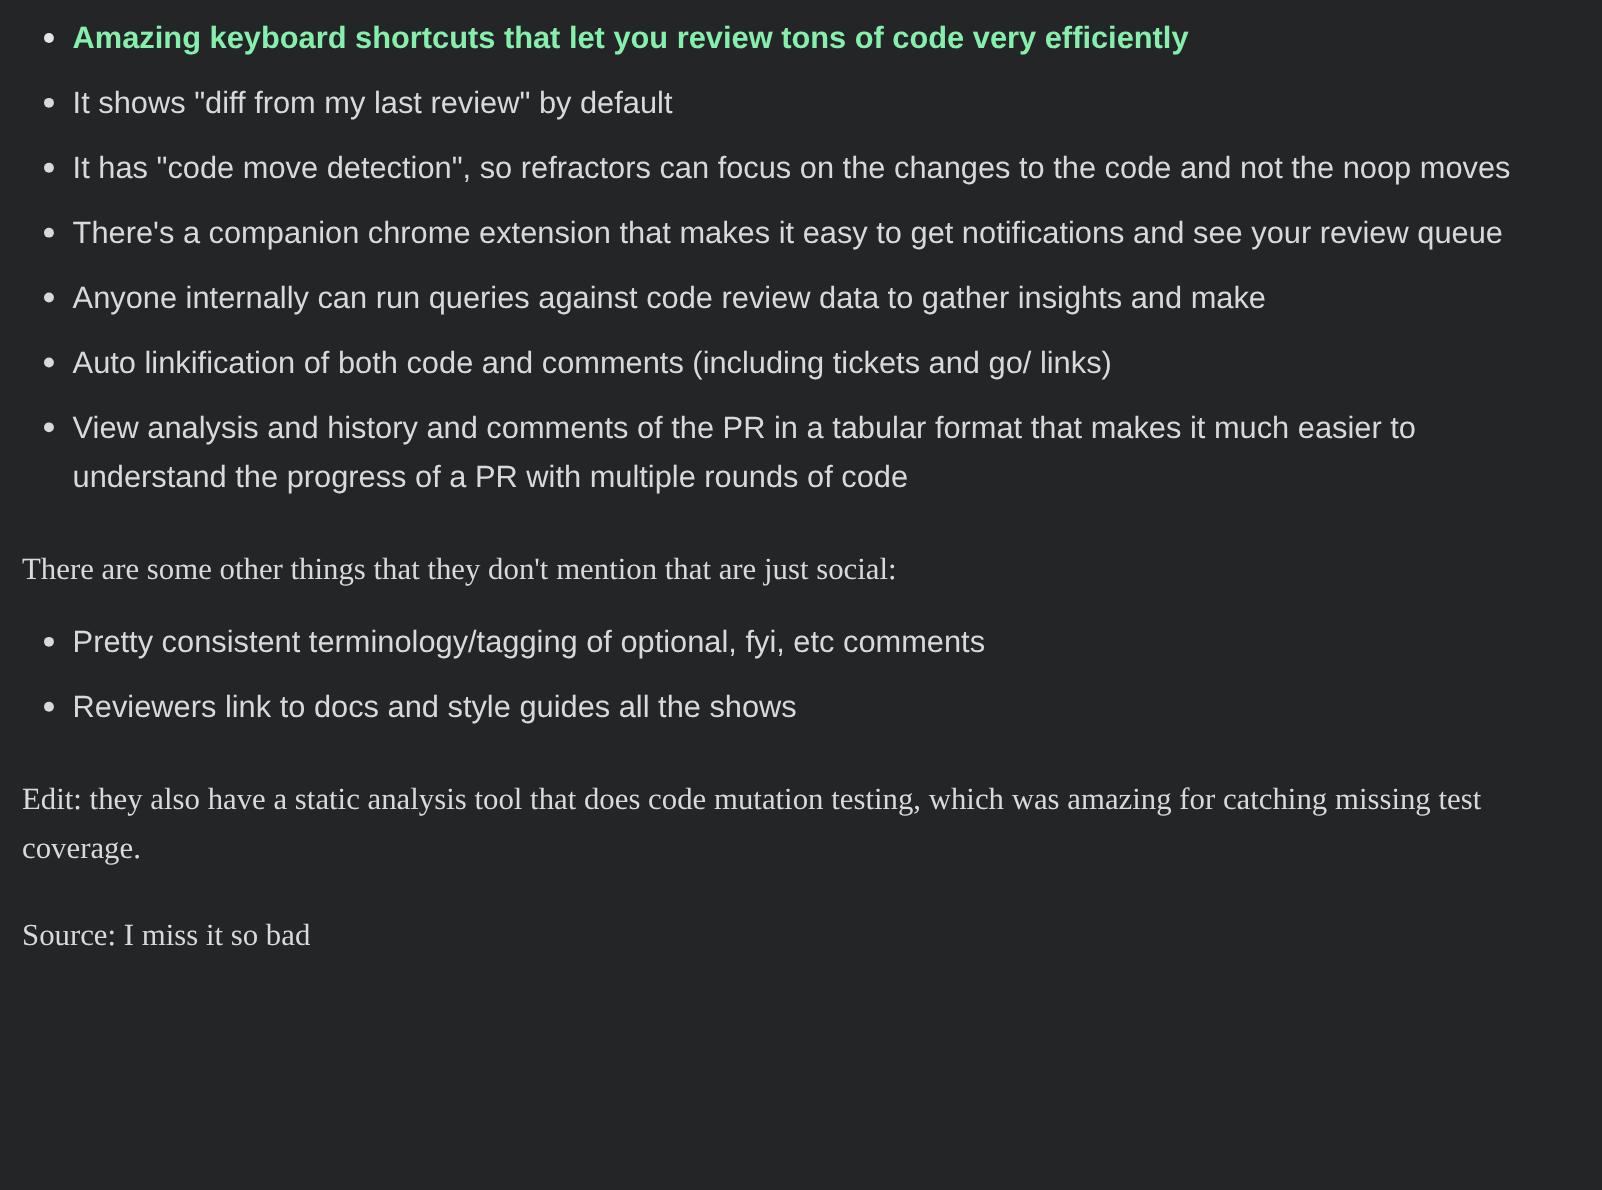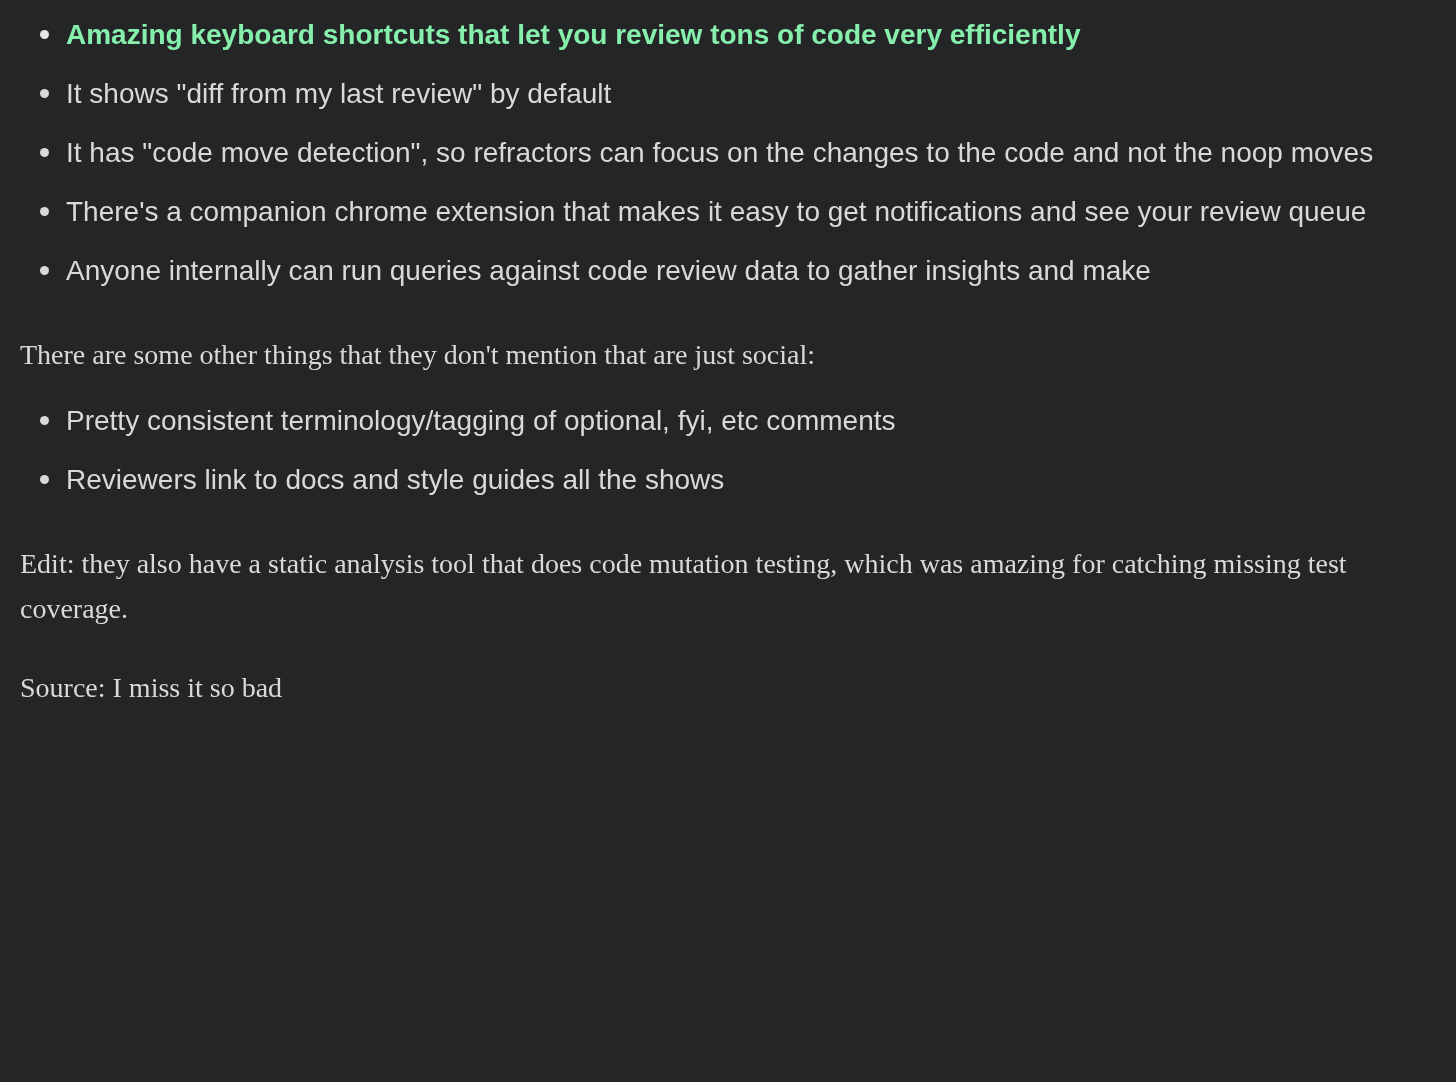--- a/index.html
+++ b/index.html
@@ -52,20 +52,22 @@
 <body>
 
 <div class="comment-body">
 
   <ul class="bullet-list">
     <li class="bold">Amazing keyboard shortcuts that let you review tons of code very efficiently</li>
     <li>It shows "diff from my last review" by default</li>
     <li>It has "code move detection", so refractors can focus on the changes to the code and not the noop moves</li>
     <li>There's a companion chrome extension that makes it easy to get notifications and see your review queue</li>
     <li>Anyone internally can run queries against code review data to gather insights and make</li>
+    <li>Auto linkification of both code and comments (including tickets and go/ links)</li>
+    <li>View analysis and history and comments of the PR in a tabular format that makes it much easier to understand the progress of a PR with multiple rounds of code</li>
   </ul>
 
   <p class="paragraph">There are some other things that they don't mention that are just social:</p>
 
   <ul class="bullet-list">
     <li>Pretty consistent terminology/tagging of optional, fyi, etc comments</li>
     <li>Reviewers link to docs and style guides all the shows</li>
   </ul>
 
   <p class="paragraph">Edit: they also have a static analysis tool that does code mutation testing, which was amazing for catching missing test coverage.</p>

